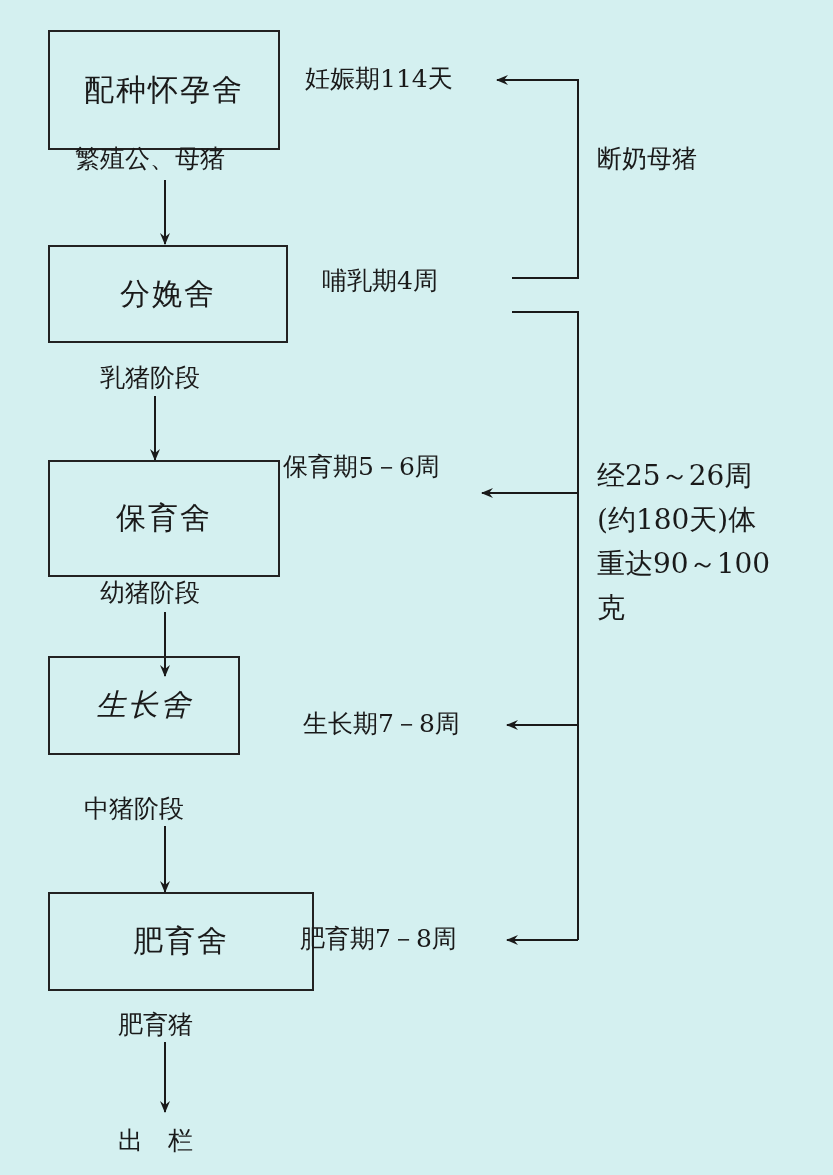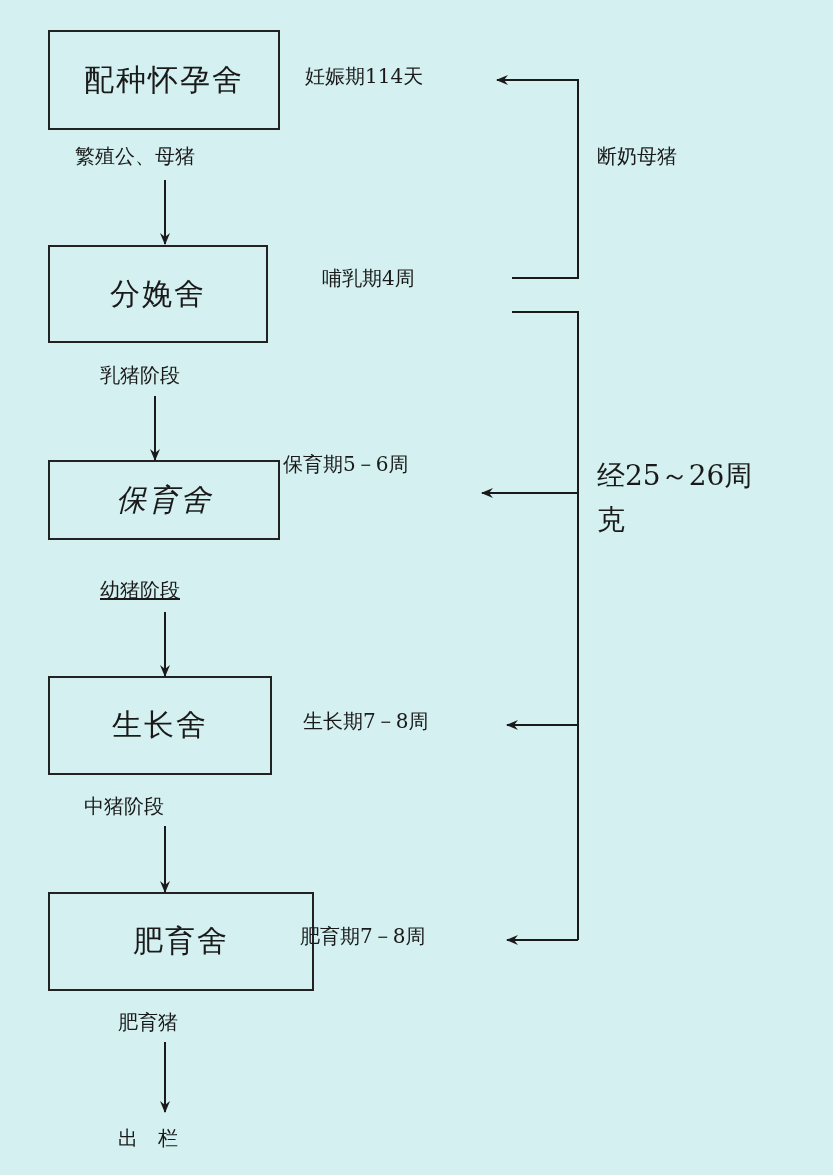--- a/index.html
+++ b/index.html
@@ -7,21 +7,21 @@
     width:833px; height:1175px; position:relative; overflow:hidden;
     background:#d4f0f0;
     font-family:"DejaVu Serif","Liberation Serif",serif;
     color:#1a1a1a;
   }
   .box {
     position:absolute; border:2px solid #222; box-sizing:border-box;
     display:flex; align-items:center; justify-content:center;
     font-size:30px; letter-spacing:2px;
   }
-  .lbl { position:absolute; font-size:20px; white-space:nowrap; line-height:1; }
+  .lbl { position:absolute; font-size:25px; white-space:nowrap; line-height:1; }
   .note { position:absolute; font-size:28px; line-height:44px; }
   svg.wires { position:absolute; left:0; top:0; }
 </style>
 </head>
 <body>
 
 <svg class="wires" width="833" height="1175">
   <defs>
     <marker id="ah" markerWidth="12" markerHeight="10" refX="11" refY="5" orient="auto" markerUnits="userSpaceOnUse">
       <path d="M0,0 L12,5 L0,10 L4,5 Z" fill="#1a1a1a"></path>
@@ -37,46 +37,48 @@
 
     <polyline points="512,278 578,278 578,80 497,80" marker-end="url(#ah)"></polyline>
 
     <polyline points="512,312 578,312 578,940"></polyline>
     <line x1="578" y1="493" x2="482" y2="493" marker-end="url(#ah)"></line>
     <line x1="578" y1="725" x2="507" y2="725" marker-end="url(#ah)"></line>
     <line x1="578" y1="940" x2="507" y2="940" marker-end="url(#ah)"></line>
   </g>
 </svg>
 
-<div class="box" style="left:48px;top:30px;width:232px;height:100px;">
+<div class="box" style="left:48px;top:30px;width:232px;height:120px;">
     <span>配种怀孕舍</span>
   </div>
 <div class="lbl" style="left:305px;top:66px;">妊娠期114天</div>
 <div class="lbl" style="left:75px;top:146px;">繁殖公、母猪</div>
 
 <div class="lbl" style="left:597px;top:146px;">断奶母猪</div>
 
-<div class="box" style="left:48px;top:245px;width:220px;height:98px;">
+<div class="box" style="left:48px;top:245px;width:240px;height:98px;">
     <span>分娩舍</span>
   </div>
 <div class="lbl" style="left:322px;top:268px;">哺乳期4周</div>
 <div class="lbl" style="left:100px;top:365px;">乳猪阶段</div>
 
-<div class="box" style="left:48px;top:460px;width:232px;height:80px;font-style:italic;">
+<div class="box" style="left:48px;top:460px;width:232px;height:117px;">
     <span>保育舍</span>
   </div>
 <div class="lbl" style="left:283px;top:454px;">保育期5－6周</div>
-<div class="lbl" style="left:100px;top:580px;text-decoration:underline;">幼猪阶段</div>
+<div class="lbl" style="left:100px;top:580px;">幼猪阶段</div>
 
 <div class="note" style="left:597px;top:454px;">
   <div>经25～26周</div>
+  <div>(约180天)体</div>
+  <div>重达90～100</div>
   <div>克</div>
 </div>
 
-<div class="box" style="left:48px;top:676px;width:224px;height:99px;">
+<div class="box" style="left:48px;top:656px;width:192px;height:99px;font-style:italic;">
     <span>生长舍</span>
   </div>
 <div class="lbl" style="left:303px;top:711px;">生长期7－8周</div>
 <div class="lbl" style="left:84px;top:796px;">中猪阶段</div>
 
 <div class="box" style="left:48px;top:892px;width:266px;height:99px;">
     <span>肥育舍</span>
   </div>
 <div class="lbl" style="left:300px;top:926px;">肥育期7－8周</div>
 <div class="lbl" style="left:118px;top:1012px;">肥育猪</div>

